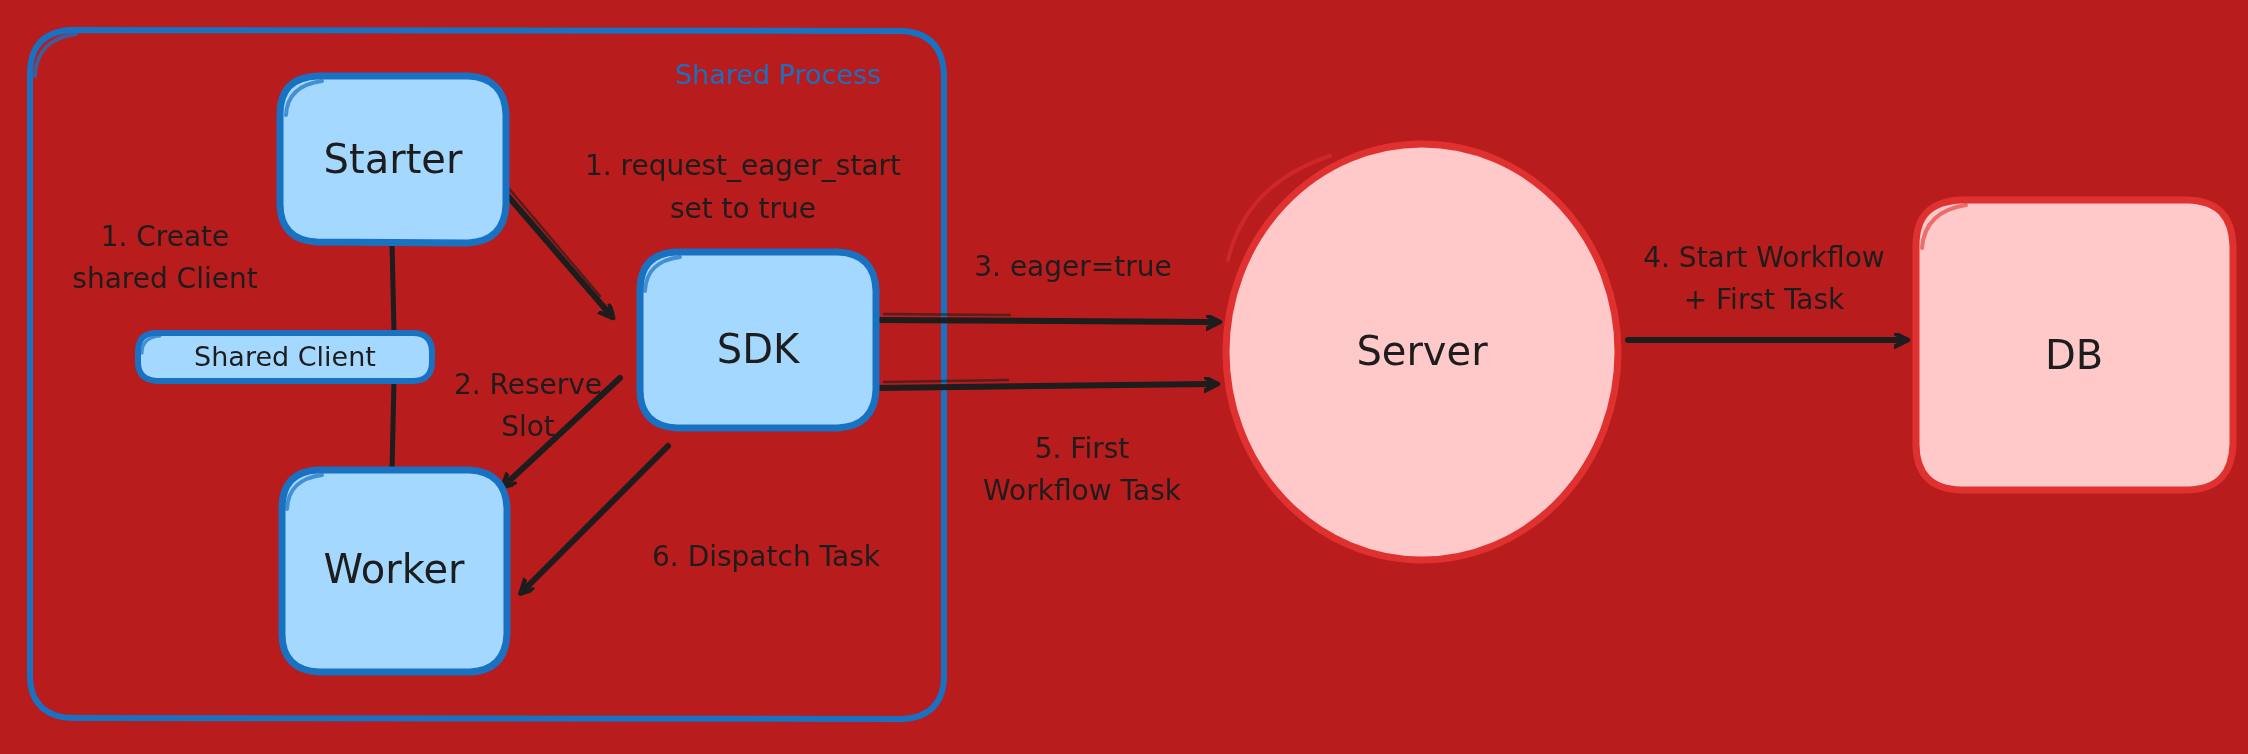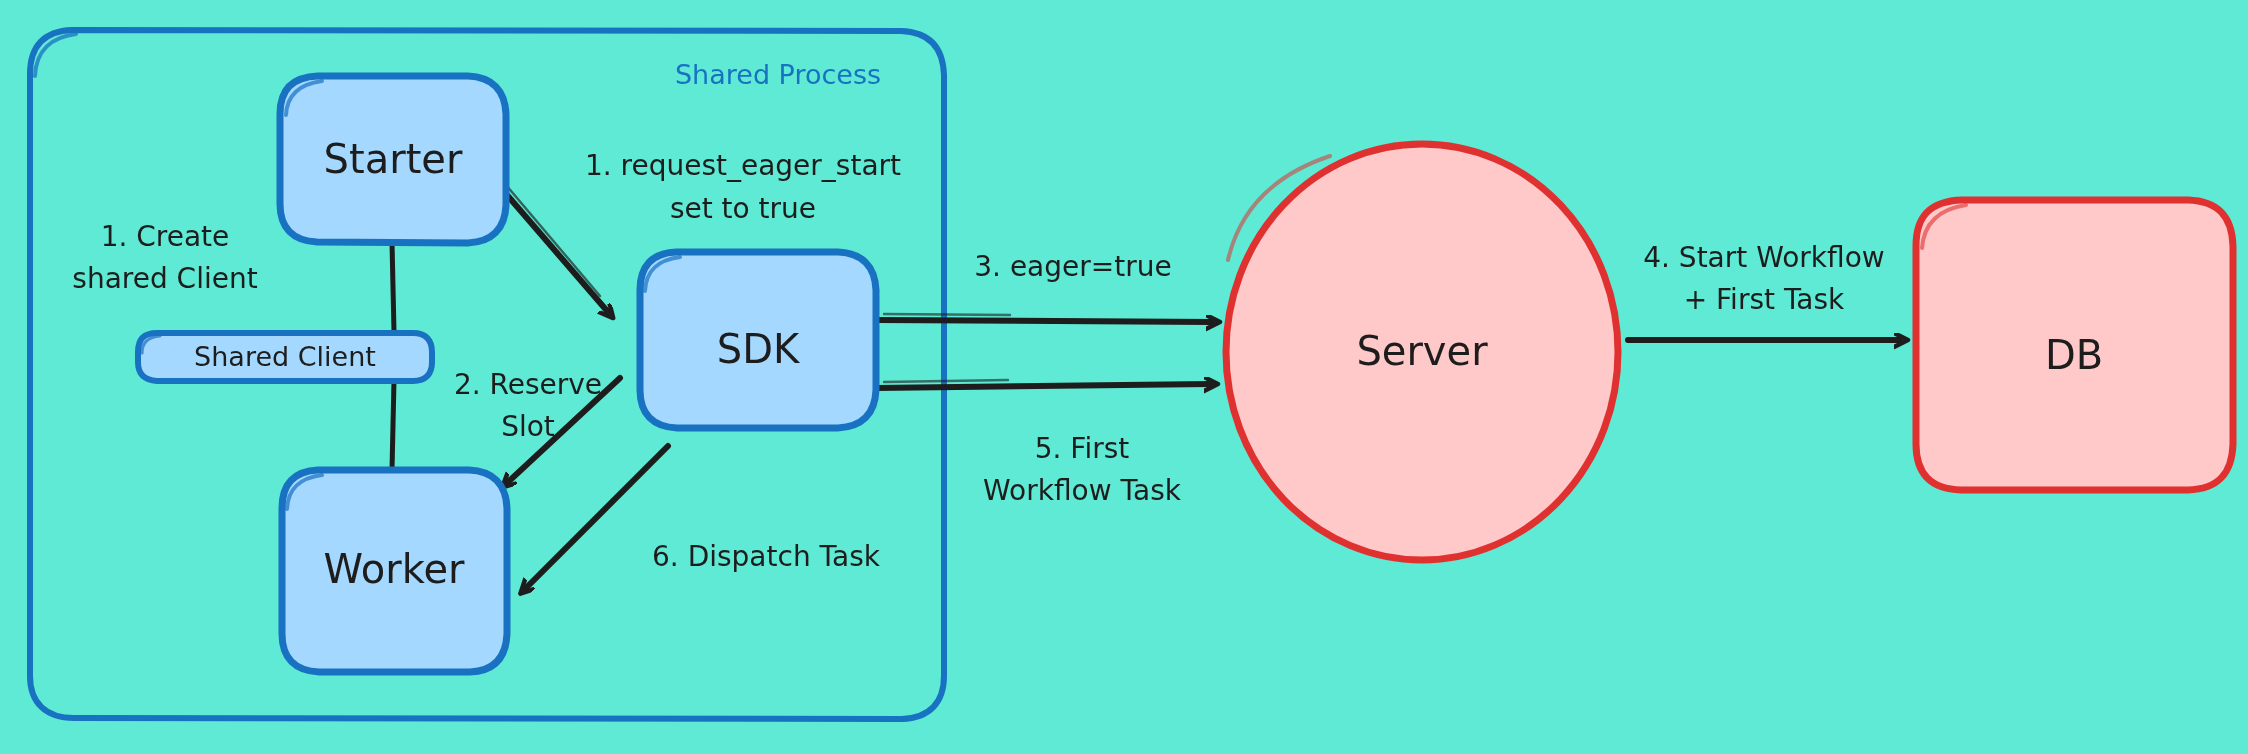--- a/index.html
+++ b/index.html
@@ -10,21 +10,21 @@
   body {
     width: 2248px;
     height: 754px;
     font-family: "DejaVu Sans", sans-serif;
     overflow: hidden;
   }
   #diagram-root {
     position: relative;
     width: 2248px;
     height: 754px;
-    background: #5eead4;
+    background: #b91c1c;
   }
   svg.canvas {
     position: absolute;
     top: 0;
     left: 0;
     width: 2248px;
     height: 754px;
   }
   .node-label,
   .edge-label,

